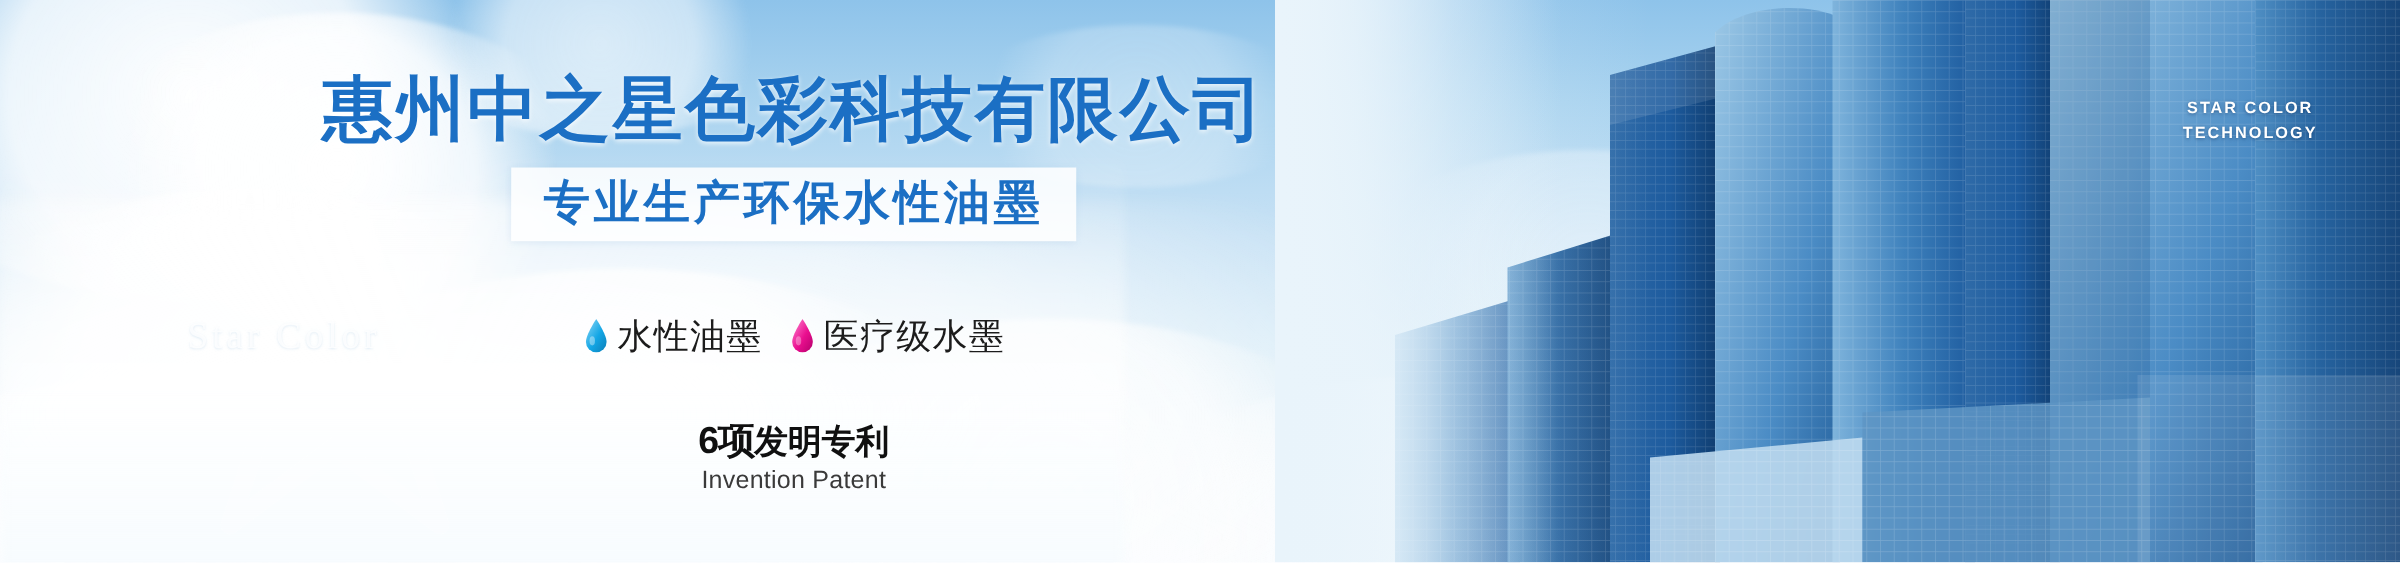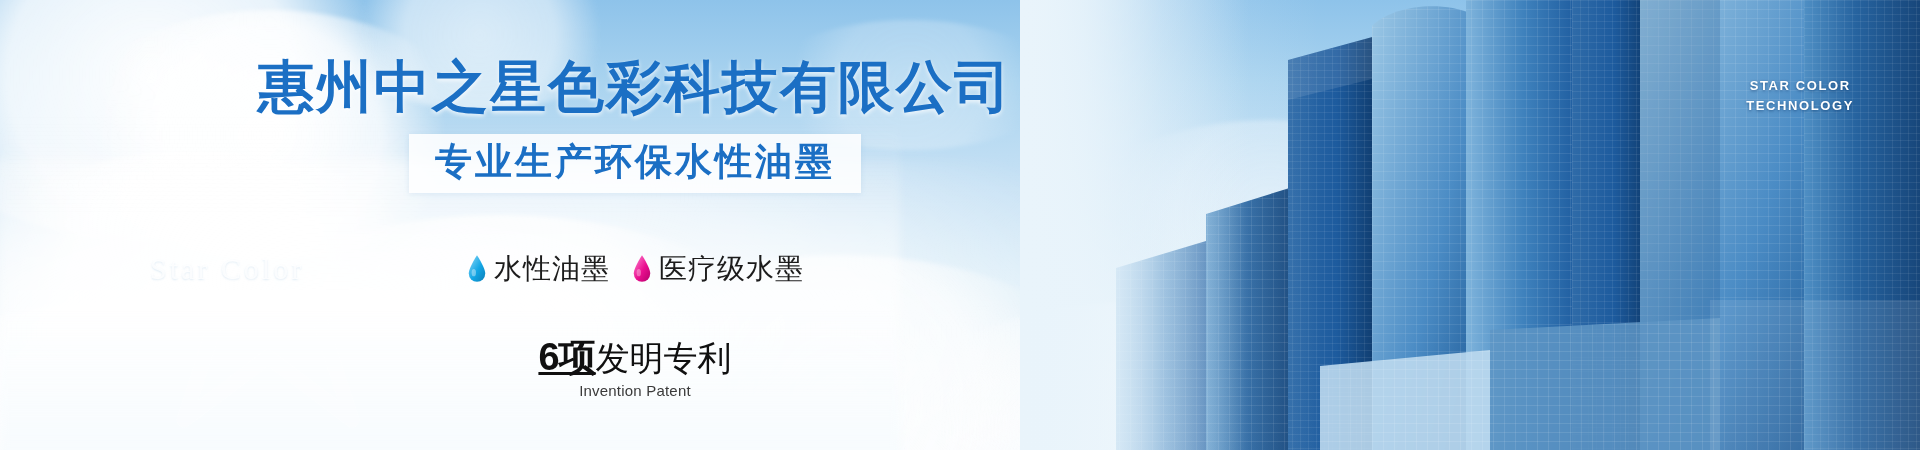--- a/index.html
+++ b/index.html
@@ -185,32 +185,31 @@
     gap: 38px;
   }
   .badge { text-align: center; white-space: nowrap; }
   .badge-cn {
     font-size: 29px;
     color: #101010;
     line-height: 1.12;
     letter-spacing: 0px;
   }
   .badge-cn .big {
-    font-size: 38px;
+    font-size: 30px;
     font-weight: 700;
     letter-spacing: -1px;
-    text-decoration: underline;
   }
   .badge-cn .small {
-    font-size: 34px;
-    font-weight: 400;
+    font-size: 27px;
+    font-weight: 700;
   }
   .badge-en {
     margin-top: 3px;
-    font-size: 15px;
+    font-size: 20px;
     color: #3a3a3a;
     letter-spacing: 0.2px;
     font-weight: 400;
   }
 </style>
 </head>
 <body>
 
 <div class="banner">
 

